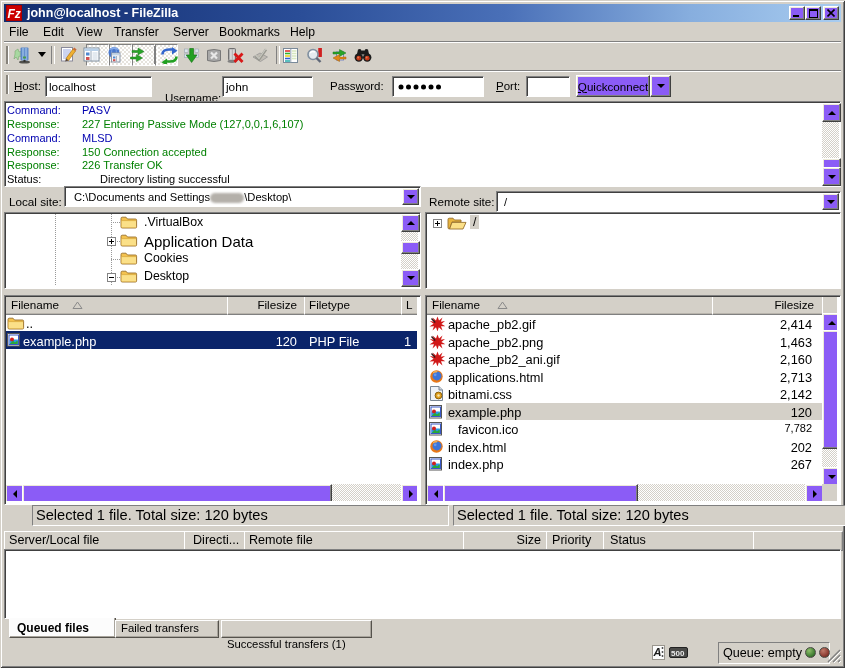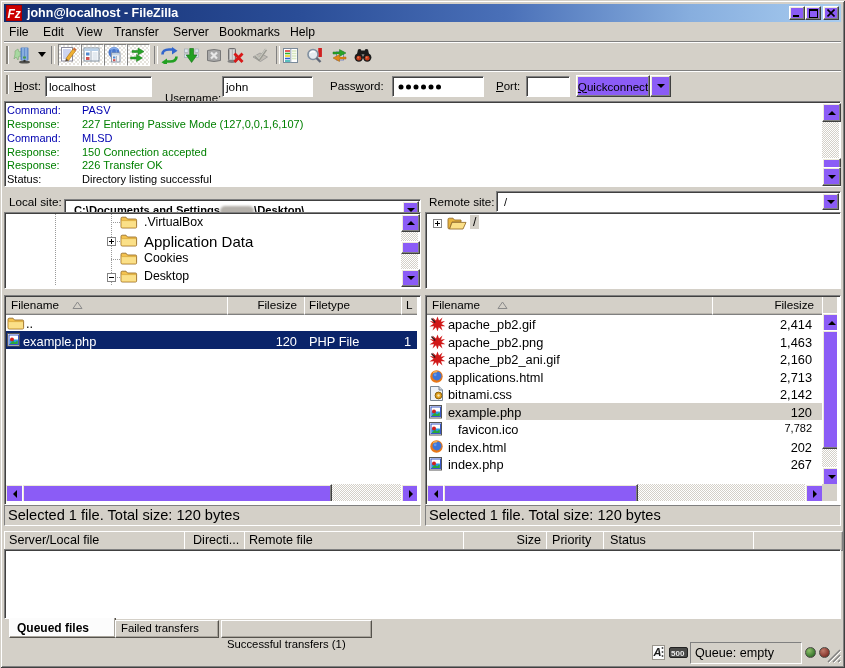--- a/index.html
+++ b/index.html
@@ -10,21 +10,21 @@
 .txt{position:absolute;white-space:nowrap;color:#000;}
 
 #frame{left:0;top:0;width:845px;height:668px;
   box-shadow:inset 1px 1px 0 #d4d0c8, inset -1px -1px 0 #404040,
              inset 2px 2px 0 #ffffff, inset -2px -2px 0 #808080;}
 
 .btn{background:#8b5cf6;border:1px solid;border-color:#ffffff #404040 #404040 #ffffff;
   box-shadow:inset -1px -1px 0 #808080,inset 1px 1px 0 #ece9d8;}
 .sunkw{background:#fff;border:1px solid;border-color:#808080 #ffffff #ffffff #808080;
   box-shadow:inset 1px 1px 0 #404040;}
-.sunk1{border:1px solid;border-color:#808080 #ffffff #ffffff #808080;}
+.sunk1{border:1px solid;border-color:#808080 #ffffff #ffffff #808080;margin-left:28px;}
 .hdr{background:#d4d0c8;border:1px solid;border-color:#ffffff #808080 #808080 #ffffff;
   box-shadow:inset -1px -1px 0 #b8b4ac;}
 .track{background:#eceae4;
  background-image:conic-gradient(#ffffff 25%,#d4d0c8 0 50%,#ffffff 0 75%,#d4d0c8 0);
  background-size:2px 2px;}
 .tgl{width:21px;height:20px;background-image:conic-gradient(#ffffff 25%,#e6e3dd 0 50%,#ffffff 0 75%,#e6e3dd 0);background-size:4px 4px;}
 .vsep{width:2px;border-left:1px solid #808080;border-right:1px solid #ffffff;}
 
 .aru{width:0;height:0;border:4px solid transparent;border-bottom:4px solid #000;border-top:none;}
 .ard{width:0;height:0;border:4px solid transparent;border-top:4px solid #000;border-bottom:none;}
@@ -245,36 +245,36 @@
     <div class="ard"></div>
   </div>
 
 <div class="ab sunkw" style="left:4px;top:101px;width:835px;height:84px;"></div>
 <div class="ab" style="left:7px;top:103.8px;width:810px;height:80px;font-size:11px;line-height:13.9px;">
   <div style="color:#0000b0"><span style="display:inline-block;width:75px;">Command:</span>PASV</div>
   <div style="color:#008000"><span style="display:inline-block;width:75px;">Response:</span>227 Entering Passive Mode (127,0,0,1,6,107)</div>
   <div style="color:#0000b0"><span style="display:inline-block;width:75px;">Command:</span>MLSD</div>
   <div style="color:#008000"><span style="display:inline-block;width:75px;">Response:</span>150 Connection accepted</div>
   <div style="color:#008000"><span style="display:inline-block;width:75px;">Response:</span>226 Transfer OK</div>
-  <div style="color:#000000"><span style="display:inline-block;width:75px;">Status:</span>Directory listing successful</div>
+  <div style="color:#000000"><span style="display:inline-block;width:93px;">Status:</span>Directory listing successful</div>
 </div>
 
 <div class="ab" style="left:822px;top:103px;width:17px;height:81px;">
   <div class="ab track" style="left:0;top:0;width:17px;height:81px;"></div>
   <div class="ab btn ctr" style="left:0;top:0;width:17px;height:17px;">
       <div class="aru"></div>
     </div>
   <div class="ab btn" style="left:0;top:55px;width:17px;height:9px;"></div>
   <div class="ab btn ctr" style="left:0;top:64px;width:17px;height:17px;">
       <div class="ard"></div>
     </div>
 </div>
 
 <div class="txt" style="left:9px;top:195px;font-size:11.7px;">Local site:</div>
-<div class="ab sunkw" style="left:64px;top:199px;width:355px;height:19px;font-weight:bold;">
+<div class="ab sunkw" style="left:64px;top:186px;width:355px;height:19px;">
   <div class="txt" style="left:9px;top:3.5px;font-size:11.2px;">C:\Documents and Settings<span style="display:inline-block;vertical-align:middle;width:34px;height:10px;background:#b4b0aa;border-radius:5px;filter:blur(1px);"></span>\Desktop\</div>
   <div class="ab btn ctr" style="right:1px;top:1px;width:15px;height:15px;">
       <div class="ard"></div>
     </div>
 </div>
 <div class="txt" style="left:429px;top:195px;font-size:11.7px;">Remote site:</div>
 <div class="ab sunkw" style="left:496px;top:191px;width:343px;height:19px;">
   <div class="txt" style="left:7px;top:3.5px;font-size:11.2px;">/</div>
   <div class="ab btn ctr" style="right:1px;top:1px;width:15px;height:15px;">
       <div class="ard"></div>

